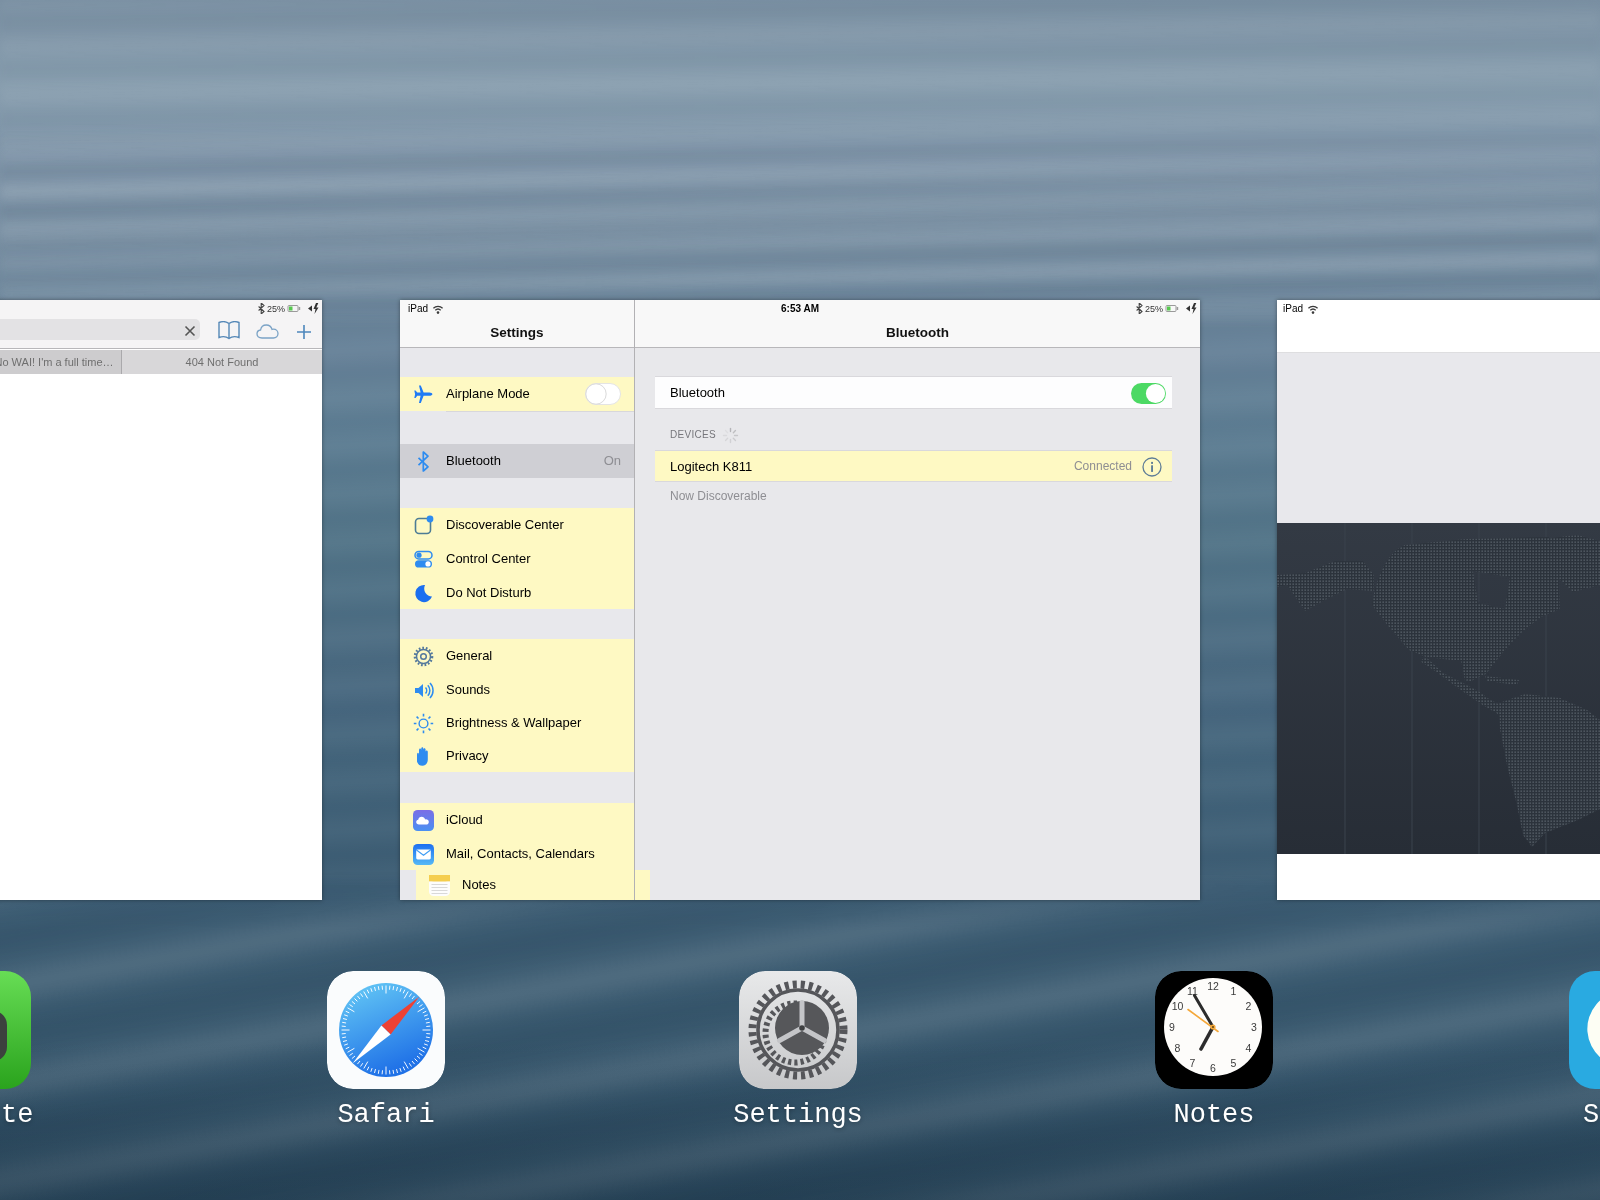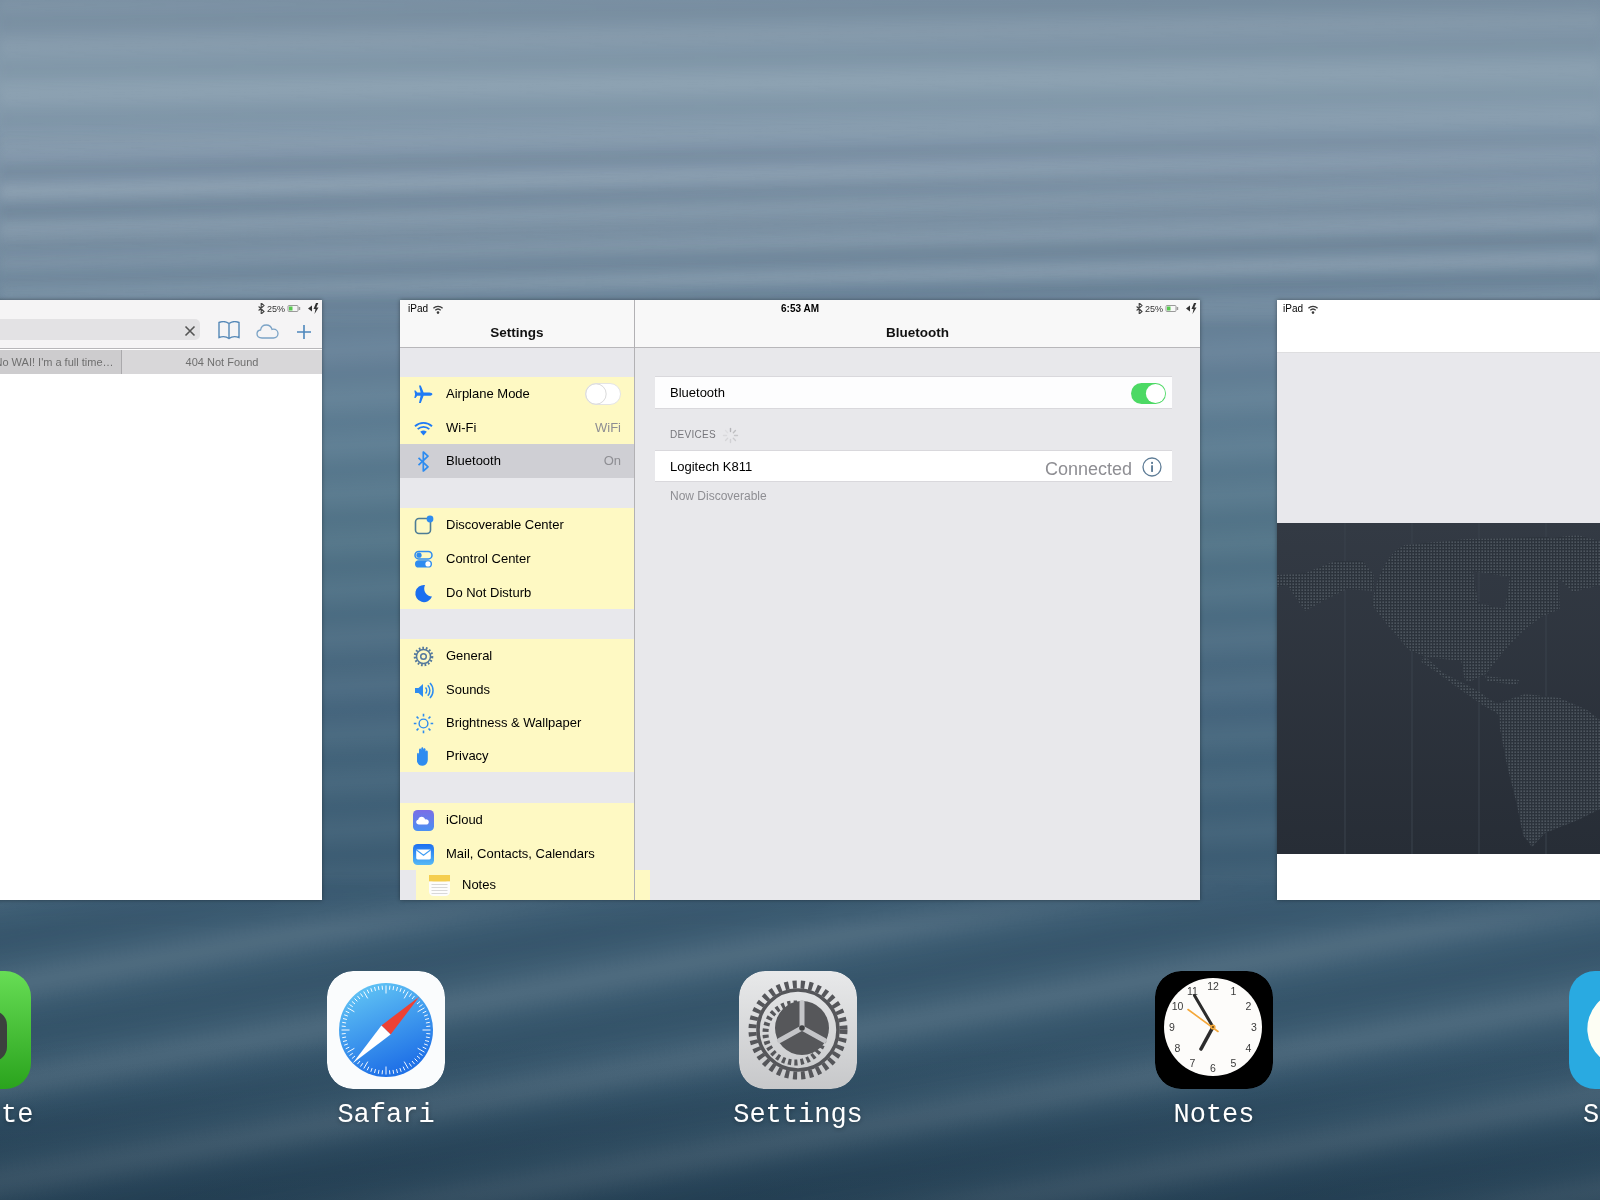--- a/index.html
+++ b/index.html
@@ -137,29 +137,20 @@
     <svg class="ic" viewBox="0 0 21 21">
         <path d="M1.5 13.2 L8.6 10.4 L8.6 4.6 C8.6 3 9.4 1.6 10.2 1.6 C11 1.6 11.8 3 11.8 4.6 L11.8 10.4 L19 13.2 L19 15 L11.8 13.4 L11.8 16.8 L14 18.4 L14 19.7 L10.2 18.9 L6.4 19.7 L6.4 18.4 L8.6 16.8 L8.6 13.4 L1.5 15 Z" fill="#1f7bf5" transform="rotate(90 10.5 10.5)"></path>
       </svg>
     <div class="lbl">Airplane Mode</div>
     <svg style="position:absolute;right:13px;top:6px;" width="36" height="22" viewBox="0 0 36 22">
         <rect x="0.5" y="0.5" width="35" height="21" rx="10.5" fill="#fff" stroke="#e4e4e4"></rect>
         <circle cx="11" cy="11" r="10.2" fill="#fff" stroke="#dadada"></circle>
       </svg>
     <div class="sep"></div>
   </div>
-  <div class="row" style="top:111px;height:33px;">
-    <svg class="ic" viewBox="0 0 21 21">
-        <path d="M10.5 17.5 L7.2 13.8 A5.4 5.4 0 0 1 13.8 13.8 Z" fill="#1f7bf5"></path>
-        <path d="M4.7 11.1 A8.6 8.6 0 0 1 16.3 11.1 M2 8.2 A12.6 12.6 0 0 1 19 8.2" fill="none" stroke="#1f7bf5" stroke-width="1.9"></path>
-      </svg>
-    <div class="lbl">Wi-Fi</div>
-      <div class="val">WiFi</div>
-    <div class="sep"></div>
-  </div>
   <div class="row" style="top:144px;height:34px;background:#cfcfd4;">
     <svg class="ic" viewBox="0 0 21 21">
         <path d="M10.3 1 L10.3 20 L15 15.8 L5.5 6.8 M10.3 20 L10.3 1 L15 5.2 L5.5 14.2" stroke="#2e8cf0" stroke-width="1.7" fill="none" stroke-linejoin="round"></path>
       </svg>
     <div class="lbl">Bluetooth</div>
       <div class="val">On</div>
   </div>
   <div class="row" style="top:208px;height:34px;">
     <svg class="ic" viewBox="0 0 21 21">
         <rect x="2.5" y="3.5" width="15" height="15" rx="3.5" fill="none" stroke="#4d7c95" stroke-width="1.6"></rect>
@@ -276,23 +267,23 @@
       <path d="M8.5 1.5 L8.5 4.5" opacity="0.9"></path>
         <path d="M13.45 3.55 L11.33 5.67" opacity="0.75"></path>
       <path d="M15.5 8.5 L12.5 8.5" opacity="0.6"></path>
         <path d="M13.45 13.45 L11.33 11.33" opacity="0.5"></path>
       <path d="M8.5 15.5 L8.5 12.5" opacity="0.4"></path>
         <path d="M3.55 13.45 L5.67 11.33" opacity="0.32"></path>
       <path d="M1.5 8.5 L4.5 8.5" opacity="0.25"></path>
         <path d="M3.55 3.55 L5.67 5.67" opacity="0.18"></path>
     </g>
   </svg>
-  <div style="position:absolute;left:255px;top:150px;width:517px;height:32px;background:#ffffff;border-top:1px solid #d9d8dc;border-bottom:1px solid #d9d8dc;text-align:center;">
+  <div style="position:absolute;left:255px;top:150px;width:517px;height:32px;background:#fef9c3;border-top:1px solid #d9d8dc;border-bottom:1px solid #d9d8dc;text-align:center;">
     <div style="position:absolute;left:15px;top:8px;font-size:13px;color:#000;">Logitech K811</div>
-    <div style="position:absolute;right:40px;top:8px;font-size:18px;color:#8e8e93;">Connected</div>
+    <div style="position:absolute;right:40px;top:8px;font-size:12px;color:#8e8e93;">Connected</div>
     <svg style="position:absolute;right:10px;top:6px;" width="20" height="20" viewBox="0 0 20 20">
         <circle cx="10" cy="10" r="9" fill="none" stroke="#5f7d97" stroke-width="1.3"></circle>
         <rect x="9.1" y="8.3" width="1.9" height="6.6" fill="#5f7d97"></rect>
         <rect x="9.1" y="4.9" width="1.9" height="2" fill="#5f7d97"></rect>
       </svg>
   </div>
   <div style="position:absolute;left:270px;top:189px;font-size:12px;color:#8e8e93;">Now Discoverable</div>
 </div>
 
 <div class="card" id="clockcard">

